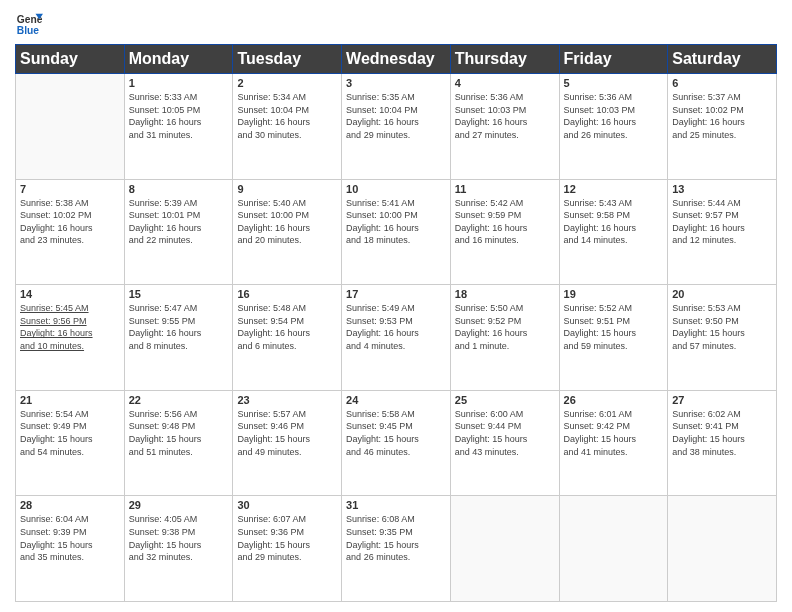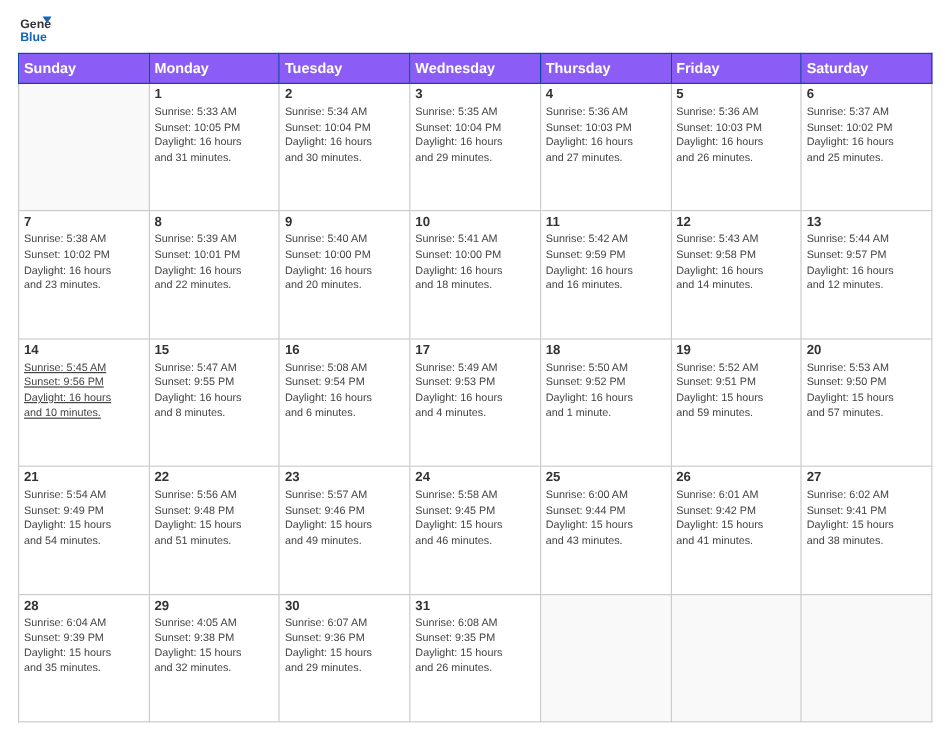--- a/index.html
+++ b/index.html
@@ -46,23 +46,23 @@
       color: #555;
     }
     .calendar {
       flex: 1;
       border: 1px solid #ccc;
       border-collapse: collapse;
       width: 100%;
       table-layout: fixed;
     }
     .calendar th {
-      background: #8b5cf6;
+      background: #404040;
       color: #fff;
-      font-size: 12px;
+      font-size: 16px;
       font-weight: bold;
       padding: 5px 4px;
       text-align: left;
       border: 1px solid #1046a0;
     }
     .calendar td {
       border: 1px solid #ccc;
       vertical-align: top;
       padding: 3px 4px;
       font-size: 9.5px;
@@ -220,21 +220,21 @@
           </td>
           <td>
             <div class="day-num">15</div>
             <div class="day-detail" style="white-space: pre-line;">Sunrise: 5:47 AM
 Sunset: 9:55 PM
 Daylight: 16 hours
 and 8 minutes.</div>
           </td>
           <td>
             <div class="day-num">16</div>
-            <div class="day-detail" style="white-space: pre-line;">Sunrise: 5:08 AM
+            <div class="day-detail" style="white-space: pre-line;">Sunrise: 5:48 AM
 Sunset: 9:54 PM
 Daylight: 16 hours
 and 6 minutes.</div>
           </td>
           <td>
             <div class="day-num">17</div>
             <div class="day-detail" style="white-space: pre-line;">Sunrise: 5:49 AM
 Sunset: 9:53 PM
 Daylight: 16 hours
 and 4 minutes.</div>

